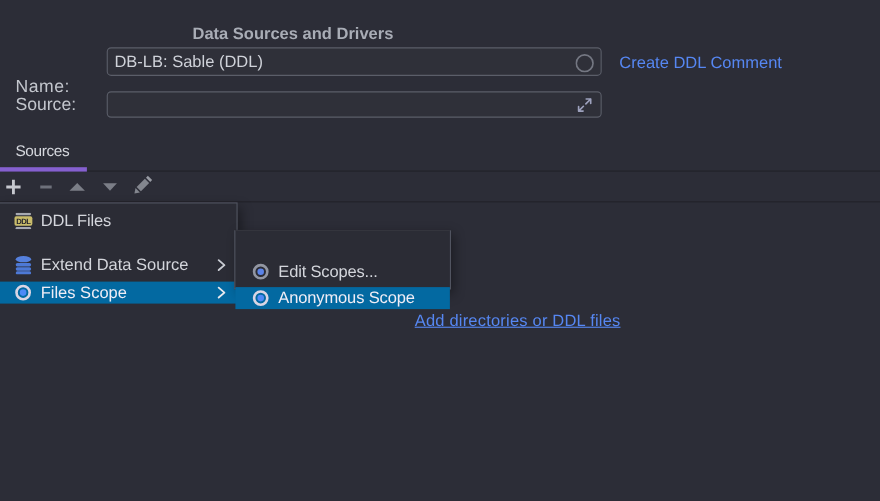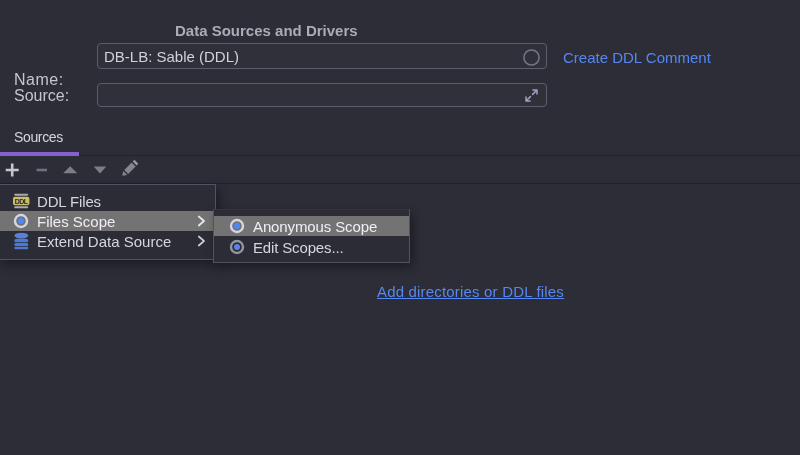--- a/index.html
+++ b/index.html
@@ -8,21 +8,21 @@
   #stage{position:relative;width:800px;height:455px;background:#2c2d37;filter:blur(0.45px);}
   .abs{position:absolute;}
   .lbl{font-size:15px;color:#c3c6cd;}
   .link{font-size:15px;color:#5687f2;}
   .inp{background:#2f3039;border:1px solid #5b5e69;border-radius:4px;box-sizing:border-box;}
   .tab{font-size:15px;color:#ced1d8;}
   .hline{height:1px;background:#212229;left:0;width:800px;}
   .menu{background:#2b2c35;border:1px solid #515460;box-sizing:border-box;
         box-shadow:3px 4px 10px rgba(0,0,0,.4);}
   .mrow{position:absolute;left:0;right:0;height:20px;}
-  .sel{background:#737373;}
+  .sel{background:#0369a1;margin-top:45px;}
   .mtext{position:absolute;font-size:15px;color:#d4d6dc;top:50%;transform:translateY(-50%);white-space:nowrap;}
   .micon{position:absolute;top:50%;transform:translateY(-50%);}
   .chev{position:absolute;top:50%;transform:translateY(-50%);}
 </style>
 </head>
 <body>
 <div id="stage">
 
   <div class="abs" style="left:175px;top:6px;font-size:15px;font-weight:bold;color:#a9adb6;margin-top:16px;">Data Sources and Drivers</div>
 

